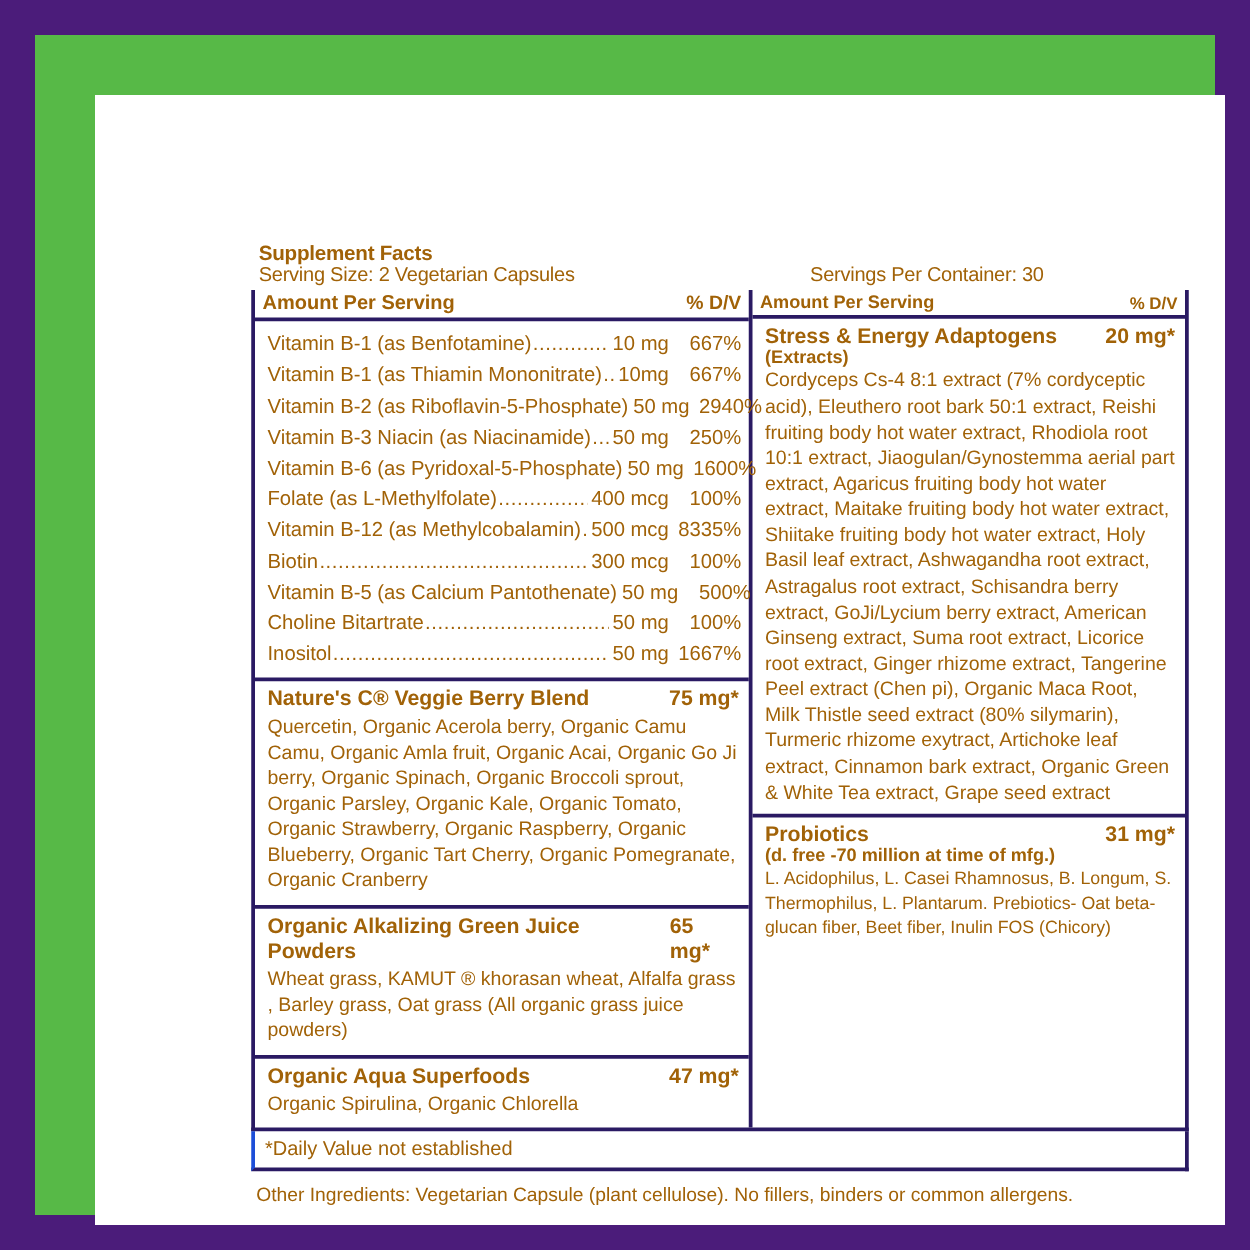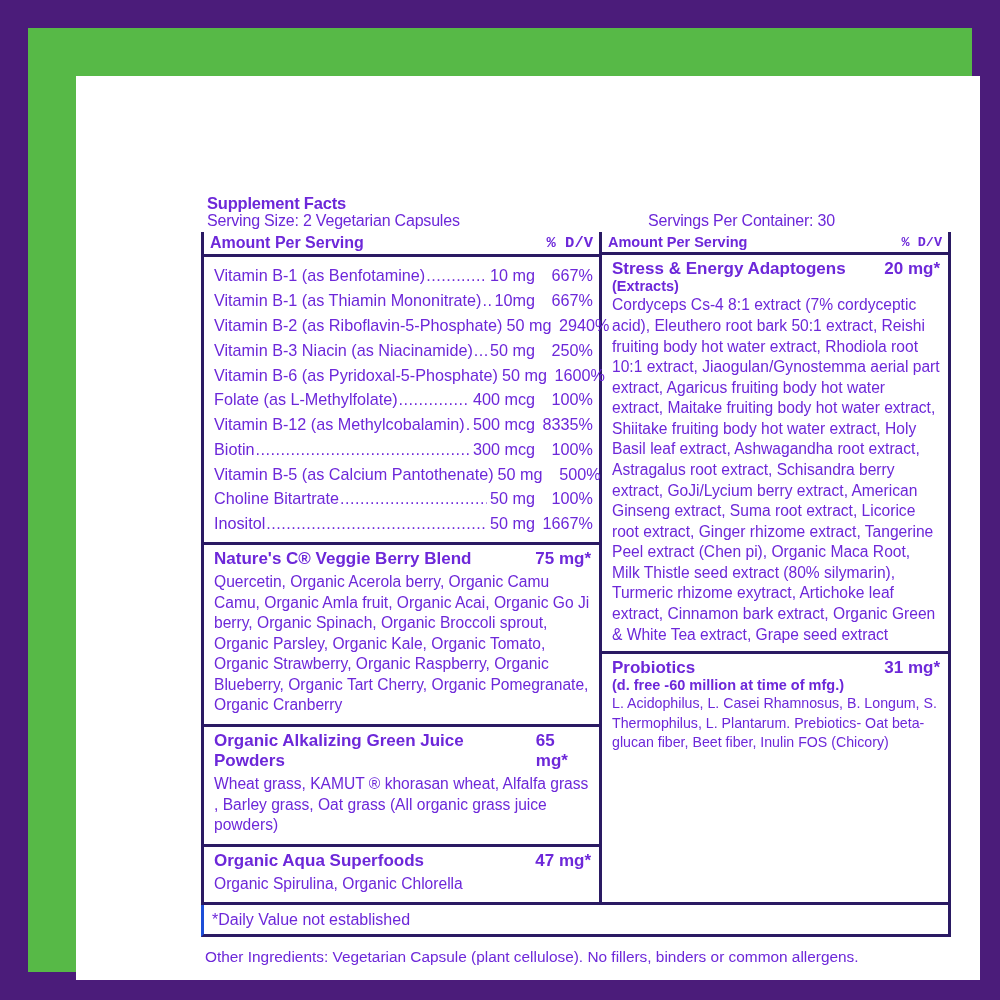--- a/index.html
+++ b/index.html
@@ -39,21 +39,21 @@
     background: #ffffff;
     box-sizing: border-box;
   }
 
   
   .facts {
     position: absolute;
     left: 125px;
     top: 118px;
     width: 750px;
-    color: #6d28d9;
+    color: #a16207;
     box-sizing: border-box;
   }
 
   .title-row {
     line-height: 1.12;
     padding: 0 4px 2px 6px;
   }
   .sf-title {
     font-size: 16.5px;
     font-weight: bold;
@@ -89,21 +89,21 @@
   .hdr {
     display: flex;
     justify-content: space-between;
     font-weight: bold;
     padding: 2px 6px 2px 6px;
     box-sizing: border-box;
     border-bottom: 3px solid #2a1a63;
     align-items: flex-end;
   }
   .hdr-left { font-size: 16.5px; }
-  .hdr-right { font-size: 15.5px; font-family: Liberation Mono, monospace; }
+  .hdr-right { font-size: 15.5px; }
   .hdr.small .hdr-left { font-size: 14.5px; }
   .hdr.small .hdr-right { font-size: 13.5px; }
 
   
   .vit-list {
     padding: 6px 6px 6px 10px;
   }
   .vit-row {
     display: flex;
     align-items: center;
@@ -313,21 +313,21 @@
               <div class="blend-body">Cordyceps Cs-4 8:1 extract (7% cordyceptic acid), Eleuthero root bark 50:1 extract, Reishi fruiting body hot water extract, Rhodiola root 10:1 extract, Jiaogulan/Gynostemma aerial part extract, Agaricus fruiting body hot water extract, Maitake fruiting body hot water extract, Shiitake fruiting body hot water extract, Holy Basil leaf  extract, Ashwagandha root extract, Astragalus root extract, Schisandra berry extract,  GoJi/Lycium berry  extract, American Ginseng extract, Suma root extract, Licorice root extract, Ginger rhizome extract, Tangerine Peel  extract (Chen pi), Organic Maca Root, Milk Thistle seed  extract (80% silymarin), Turmeric rhizome exytract, Artichoke leaf extract, Cinnamon bark extract, Organic Green &amp; White Tea extract, Grape seed extract</div>
             </div>
 
             <div class="right-block-divider"></div>
 
             <div class="right-top">
               <div class="blend-head">
                 <span>Probiotics</span>
                 <span class="amt">31 mg*</span>
               </div>
-              <div class="blend-sub">(d. free -60 million at time of mfg.)</div>
+              <div class="blend-sub">(d. free -70 million at time of mfg.)</div>
               <div class="blend-body sm">L. Acidophilus, L. Casei Rhamnosus, B. Longum, S. Thermophilus, L. Plantarum. Prebiotics- Oat beta-glucan fiber, Beet fiber, Inulin FOS (Chicory)</div>
             </div>
           </div>
         </div>
 
         <div class="footnote">*Daily Value not established</div>
 
         <div class="other-ingredients">Other Ingredients: Vegetarian Capsule (plant cellulose). No fillers, binders or common allergens.</div>
       </div>
 

